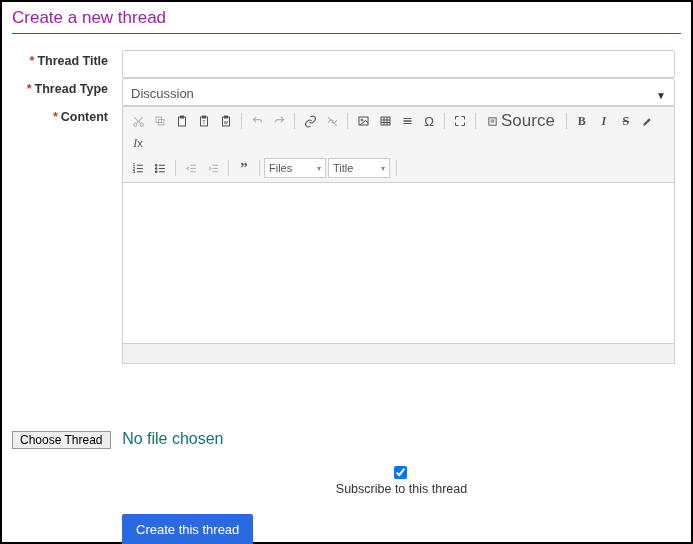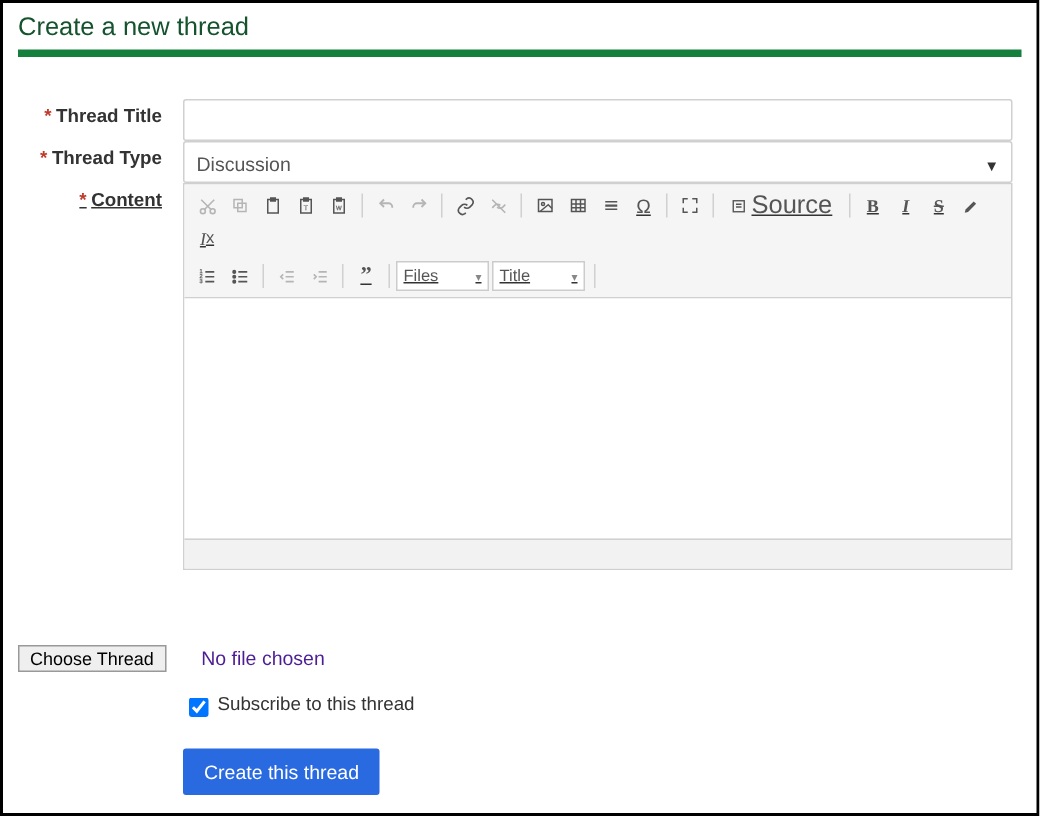--- a/index.html
+++ b/index.html
@@ -11,24 +11,24 @@
     background: #fff;
   }
   .frame {
     border: 2px solid #000;
     width: 693px;
     height: 544px;
     padding: 4px 10px 10px 10px;
   }
   .page-title {
     font-size: 17px;
-    color: #14532d;
+    color: #a21caf;
     padding: 2px 0 5px 0;
-    border-bottom: 5px solid #15803d;
-    margin-bottom: 28px;
+    border-bottom: 1px solid #15803d;
+    margin-bottom: 16px;
   }
   .form-row {
     display: flex;
     align-items: flex-start;
   }
   .form-row.tight { margin-bottom: 14px; }
   .label-col {
     width: 110px;
     text-align: right;
     padding-right: 14px;
@@ -110,29 +110,30 @@
   }
   .file-btn {
     border: 1px solid #999;
     background: #efefef;
     font-size: 12px;
     padding: 1px 7px;
     cursor: pointer;
     font-family: Arial, sans-serif;
   }
   .file-status {
-    font-size: 13px;
-    color: #4c1d95;
-    margin-left: 20px;
+    font-size: 16px;
+    color: #0f766e;
+    margin-left: 8px;
   }
   .checkbox-row {
-    display: flex; 
+    display: flex; align-items: center;
     font-size: 12.5px; color: #333;
     margin-left: 110px;
     margin-bottom: 18px;
+    flex-direction: column;
   }
   .checkbox-row input { margin-right: 6px; }
   .submit-row { margin-left: 110px; }
   .btn-primary {
     background: #2a6ae0;
     color: #fff;
     border: none;
     padding: 8px 14px;
     font-size: 13px;
     border-radius: 2px;
@@ -166,21 +167,21 @@
       <span class="req">*</span><span>Thread Type</span>
     </div>
     <div class="field-col">
       <div class="select-input">
         <span>Discussion</span>
         <span class="select-caret">▼</span>
       </div>
     </div>
   </div>
 
-  <div class="form-row" style="margin-bottom:50px;text-decoration:underline;">
+  <div class="form-row" style="margin-bottom:66px;">
     <div class="label-col">
       <span class="req">*</span><span>Content</span>
     </div>
     <div class="field-col">
       <div class="editor">
         <div class="toolbar">
           <div class="tb-row">
             <span class="tb-btn disabled">
               <svg width="13" height="13" viewBox="0 0 24 24" fill="none" stroke="currentColor" stroke-width="2">
                   <circle cx="6" cy="18" r="3"></circle>

